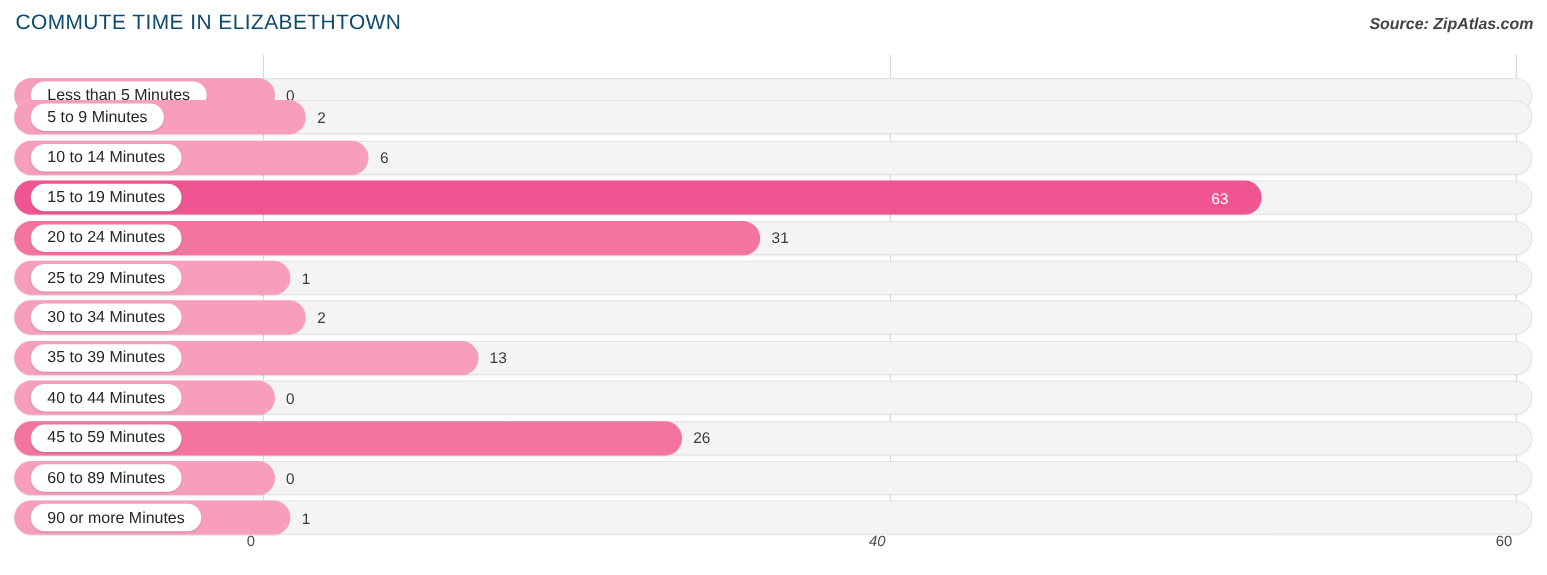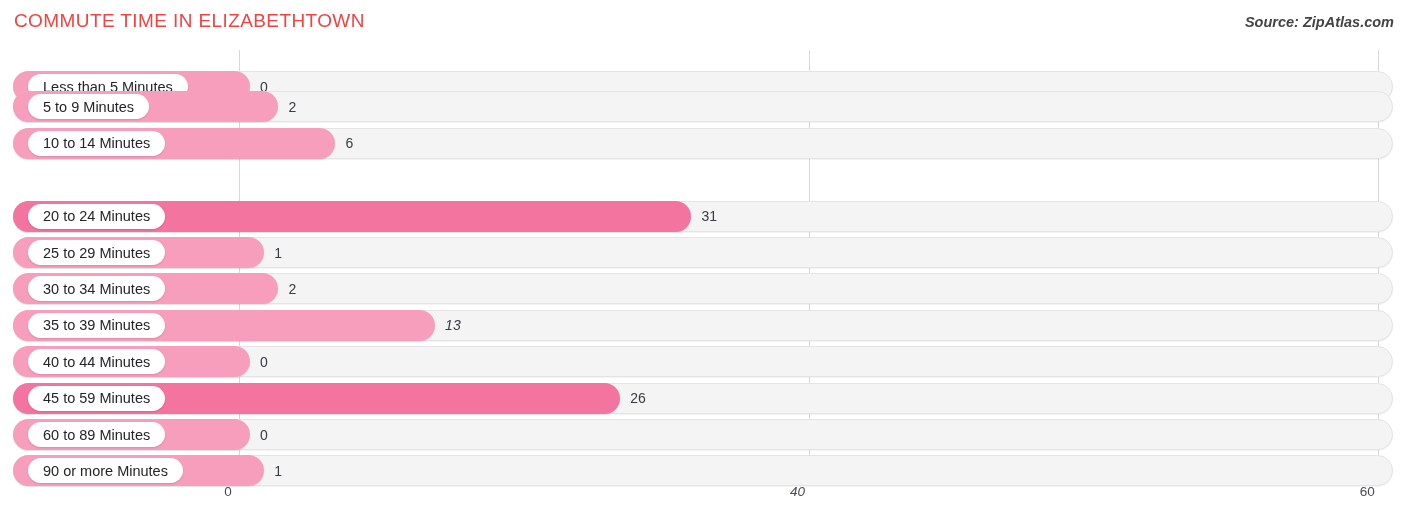--- a/index.html
+++ b/index.html
@@ -8,21 +8,21 @@
     background:#ffffff;
     font-family:"Liberation Sans", sans-serif;
     overflow:hidden;
     position:relative;
   }
   #chart-root{position:relative;width:1406px;height:523px;}
 
   
   .title{
     position:absolute;left:14px;top:10px;
-    font-size:19px;color:#ef4444;letter-spacing:.4px;
+    font-size:19px;color:#0c4a6e;letter-spacing:.4px;
     font-weight:400;white-space:nowrap;
   }
   .source{
     position:absolute;right:12px;top:14px;
     font-size:14.5px;color:#444;font-style:italic;font-weight:700;
     white-space:nowrap;
   }
 
   
   .plot{position:absolute;left:0;top:50px;width:1406px;height:430px;}
@@ -106,20 +106,28 @@
         <div class="value" style="left: 288.48px;">2</div>
       </div>
       <div class="row" style="top: 77.8px; width: 1406px;">
         <div class="track" style="width: 1380px; background: rgb(244, 244, 244);"></div>
         <div class="bar" style="width: 322.44px; background: rgb(247, 158, 189);"></div>
         <div class="capsule">
           <span>10 to 14 Minutes</span>
         </div>
         <div class="value" style="left: 345.44px;">6</div>
       </div>
+      <div class="row" style="top: 114.2px; width: 1406px;">
+        <div class="track" style="width: 1380px; background: rgb(244, 244, 244);"></div>
+        <div class="bar" style="width: 1134.12px; background: rgb(239, 85, 144);"></div>
+        <div class="capsule">
+          <span>15 to 19 Minutes</span>
+        </div>
+        <div class="value inside" style="left: 1101.12px;">63</div>
+      </div>
       <div class="row" style="top: 150.6px; width: 1406px; border-radius: 12px;">
         <div class="track" style="width: 1380px; background: rgb(244, 244, 244);"></div>
         <div class="bar" style="width: 678.44px; background: rgb(242, 116, 159);"></div>
         <div class="capsule">
           <span>20 to 24 Minutes</span>
         </div>
         <div class="value" style="left: 701.44px;">31</div>
       </div>
       <div class="row" style="top: 187px; width: 1389px;">
         <div class="track" style="width: 1380px; background: rgb(244, 244, 244);"></div>
@@ -136,21 +144,21 @@
           <span>30 to 34 Minutes</span>
         </div>
         <div class="value" style="left: 288.48px;">2</div>
       </div>
       <div class="row" style="top: 259.8px; width: 1406px;">
         <div class="track" style="width: 1380px; background: rgb(244, 244, 244);"></div>
         <div class="bar" style="width: 422.12px; background: rgb(247, 158, 189);"></div>
         <div class="capsule">
           <span>35 to 39 Minutes</span>
         </div>
-        <div class="value" style="left: 445.12px; font-style: italic;">13</div>
+        <div class="value" style="left: 445.12px;">13</div>
       </div>
       <div class="row" style="top: 296.2px; width: 1406px;">
         <div class="track" style="width: 1380px; background: rgb(244, 244, 244);"></div>
         <div class="bar" style="width: 237px; background: rgb(247, 158, 189);"></div>
         <div class="capsule">
           <span>40 to 44 Minutes</span>
         </div>
         <div class="value" style="left: 260px;">0</div>
       </div>
       <div class="row" style="top: 332.6px; width: 1406px;">

